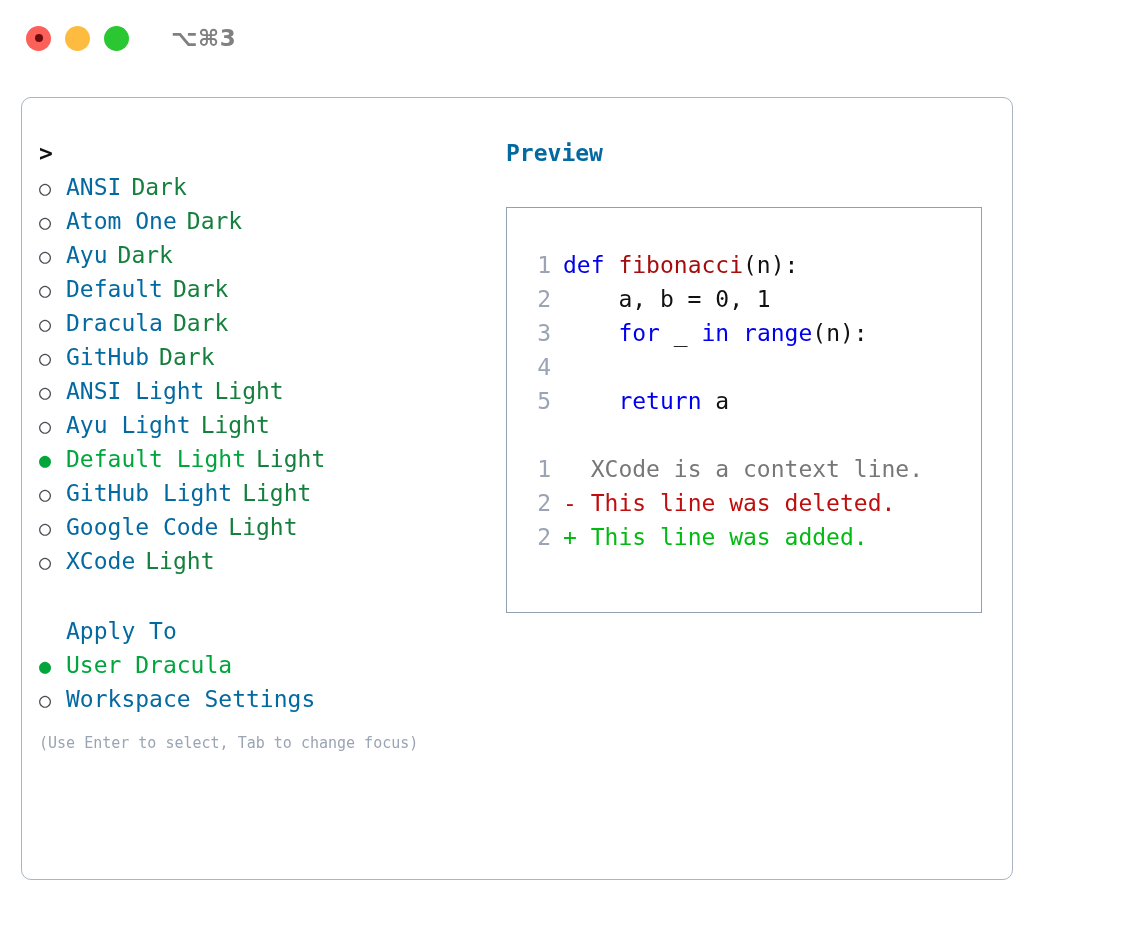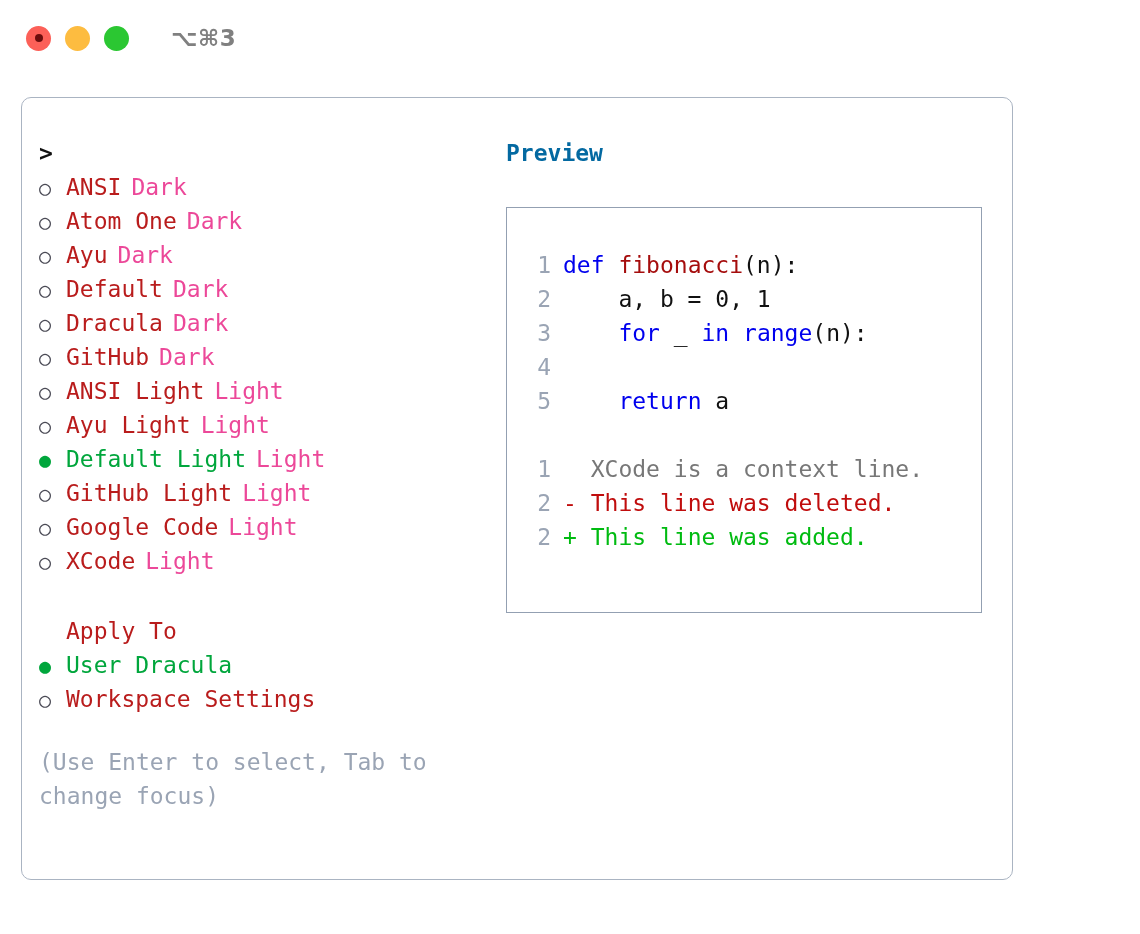--- a/index.html
+++ b/index.html
@@ -104,35 +104,35 @@
     color: #00a63c;
     font-size: 20px;
   }
   .bullet.caret {
     color: #111111;
     font-weight: bold;
     font-size: 23px;
   }
   .bullet.blank { color: transparent; }
 
-  .label { color: #b91c1c; }
+  .label { color: #0369a1; }
   .label.bold { font-weight: bold; color: #000000; }
   .label.sel  { color: #00a63c; }
   .tag {
-    color: #ec4899;
+    color: #15803d;
     margin-left: 10px;
   }
   .spacer-lg { height: 36px; }
 
   .hint {
     color: #9aa4b4;
-    font-size: 23px;
+    font-size: 15px;
     line-height: 34px;
     width: 405px;
-    margin-top: 25px;
+    margin-top: 6px;
   }
 
   
   .right-col {
     flex: 1;
     padding-left: 14px;
     box-sizing: border-box;
   }
   .preview-title {
     font-size: 23px;

